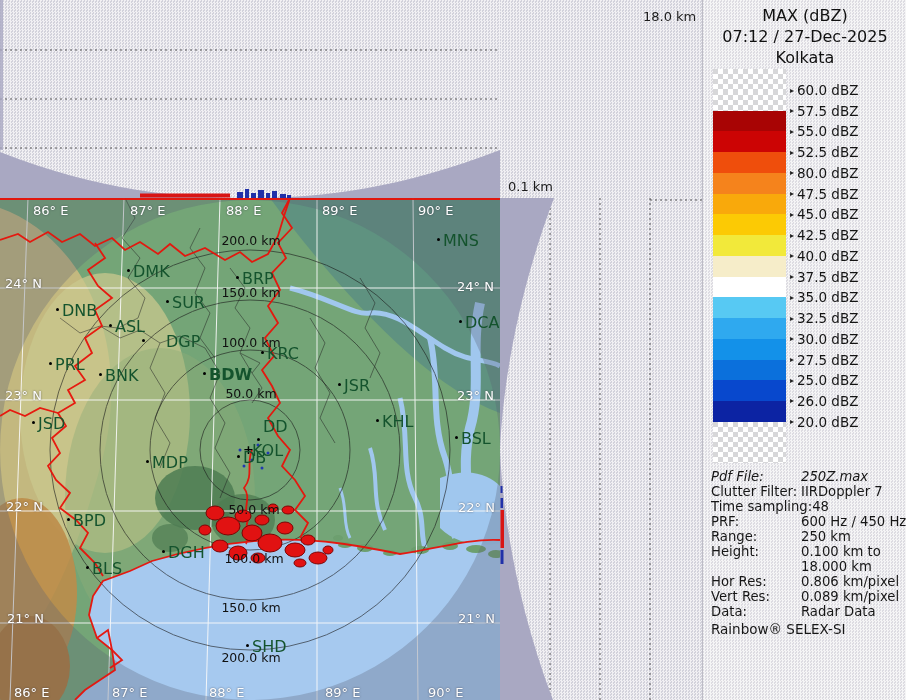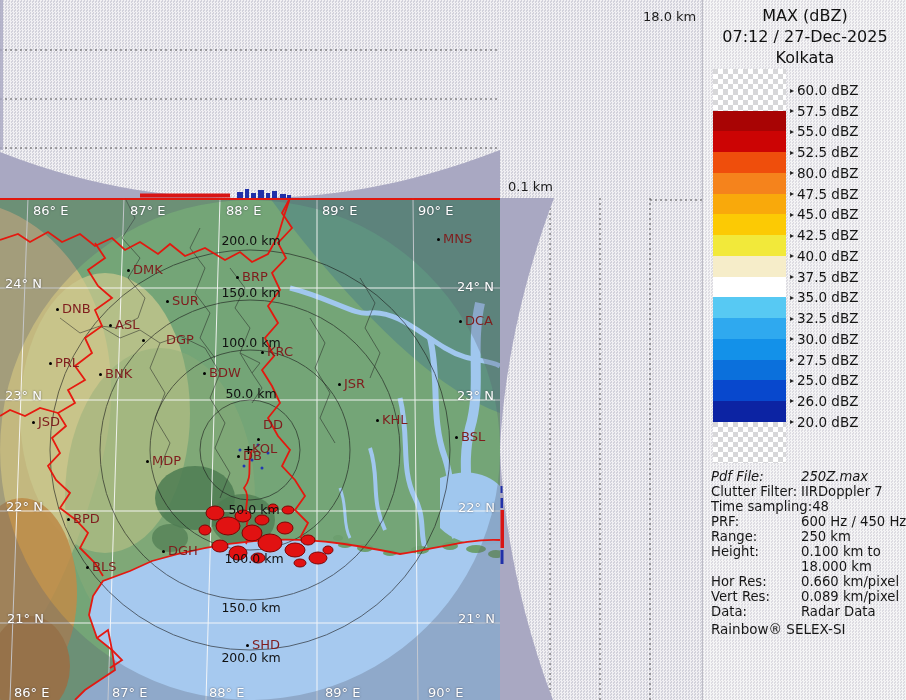--- a/index.html
+++ b/index.html
@@ -18,21 +18,21 @@
   .checker{background:repeating-conic-gradient(#ffffff 0% 25%, #d7d7d9 0% 50%);background-size:10px 10px;}
   .scale-label{position:absolute;left:87px;font-size:13.5px;color:#141414;white-space:nowrap;display:flex;align-items:center;}
   .scale-label .arr{font-size:8px;margin-right:3px;color:#222;}
   .meta-row{position:absolute;left:8px;font-size:13.2px;color:#161616;white-space:nowrap;}
   .meta-val{position:absolute;left:90px;top:0;}
   .white-label{position:absolute;font-size:13px;color:#ffffff;text-shadow:0 0 2px rgba(50,50,60,.75);white-space:nowrap;}
   .ring-label{position:absolute;font-size:12.5px;color:#101010;white-space:nowrap;transform:translateX(-50%);}
   .city{position:absolute;}
   .city .dot{position:absolute;width:3px;height:3px;background:#000;border-radius:50%;}
   .city .cross{position:absolute;font-size:13px;font-weight:bold;color:#000;line-height:10px;}
-  .city .code{position:absolute;font-size:13px;color:#7f1d1d;white-space:nowrap;}
+  .city .code{position:absolute;font-size:16px;color:#14532d;white-space:nowrap;}
 </style>
 </head>
 <body>
 
 <div id="page">
 
   <div class="abs" style="left:0;top:198px;width:500px;height:502px;">
     <svg width="500" height="502" viewBox="0 0 500 502">
 
       <rect x="0" y="0" width="500" height="502" fill="#74a577"></rect>
@@ -291,21 +291,21 @@
     <div id="meta-rows">
         <div class="meta-row" style="top: 469px; font-style: italic;">Pdf File:<span class="meta-val">250Z.max</span></div>
         <div class="meta-row" style="top: 484px;">Clutter Filter:<span class="meta-val">IIRDoppler 7</span></div>
         <div class="meta-row" style="top: 499px;">Time sampling:48<span class="meta-val"></span></div>
         <div class="meta-row" style="top: 514px;">PRF:<span class="meta-val">600 Hz / 450 Hz</span></div>
         <div class="meta-row" style="top: 529px;">Range:<span class="meta-val">250 km</span></div>
         <div class="meta-row" style="top: 544px;">Height:<span class="meta-val">0.100 km to</span></div>
         <div class="meta-row" style="top: 559px;">
           <span class="meta-val">18.000 km</span>
         </div>
-        <div class="meta-row" style="top: 574px;">Hor Res:<span class="meta-val">0.660 km/pixel</span></div>
+        <div class="meta-row" style="top: 574px;">Hor Res:<span class="meta-val">0.806 km/pixel</span></div>
         <div class="meta-row" style="top: 589px;">Vert Res:<span class="meta-val">0.089 km/pixel</span></div>
         <div class="meta-row" style="top: 604px;">Data:<span class="meta-val">Radar Data</span></div>
       </div>
     <div class="meta-row" style="top:621px;font-size:13.5px;">Rainbow® SELEX-SI</div>
   </div>
 
   <div id="map-labels">
       <div class="white-label" style="left: 5px; top: 276px;">24° N</div>
       <div class="white-label" style="left: 5px; top: 388px;">23° N</div>
       <div class="white-label" style="left: 6px; top: 499px;">22° N</div>
@@ -355,21 +355,21 @@
       <div class="city" style="left: 0px; top: 0px;">
         <span class="dot" style="left: 49px; top: 362px;"></span>
         <span class="code" style="left: 55px; top: 355px;">PRL</span>
       </div>
       <div class="city" style="left: 0px; top: 0px;">
         <span class="dot" style="left: 99px; top: 373px;"></span>
         <span class="code" style="left: 105px; top: 366px;">BNK</span>
       </div>
       <div class="city" style="left: 0px; top: 0px;">
         <span class="dot" style="left: 203px; top: 372px;"></span>
-        <span class="code" style="left: 209px; top: 365px;">BDW</span>
+        <span class="code" style="left: 209px; top: 365px; font-weight: bold;">BDW</span>
       </div>
       <div class="city" style="left: 0px; top: 0px;">
         <span class="dot" style="left: 261px; top: 351px;"></span>
         <span class="code" style="left: 267px; top: 344px;">KRC</span>
       </div>
       <div class="city" style="left: 0px; top: 0px;">
         <span class="dot" style="left: 338px; top: 383px;"></span>
         <span class="code" style="left: 344px; top: 376px;">JSR</span>
       </div>
       <div class="city" style="left: 0px; top: 0px;">

